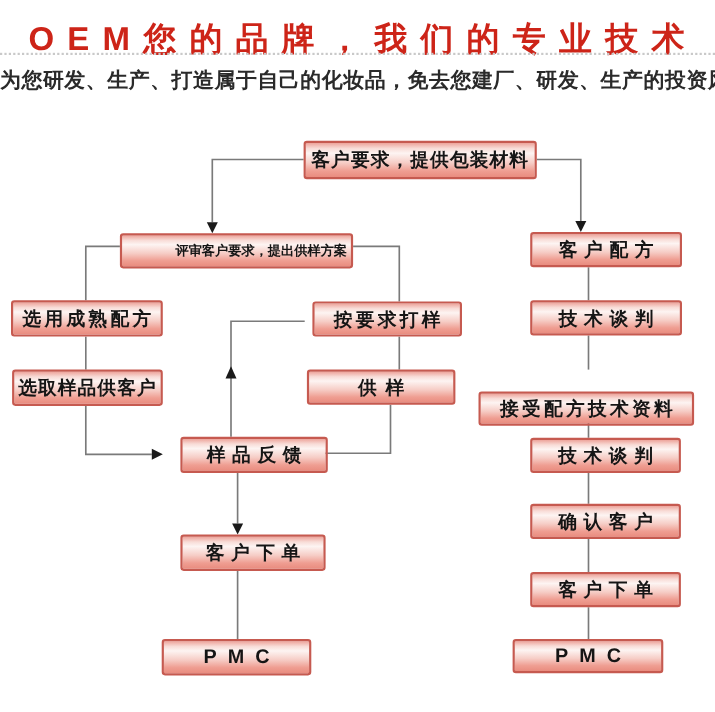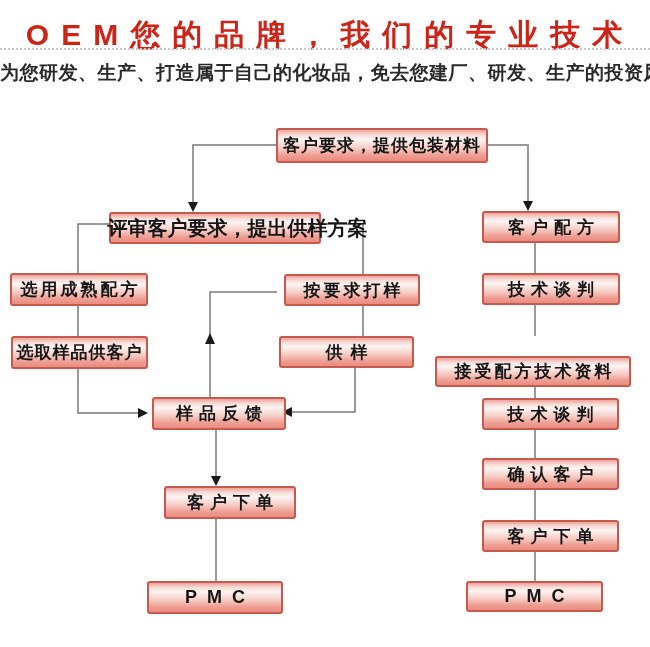--- a/index.html
+++ b/index.html
@@ -68,29 +68,29 @@
     font-size: 17px;
     color: #151515;
     white-space: nowrap;
   }
   .ls0 { letter-spacing: 0; }
   .ls1 { letter-spacing: 1px; }
   .ls3 { letter-spacing: 3px; text-indent: 3px; }
   .ls6 { letter-spacing: 6px; text-indent: 6px; margin-left: 16px; }
   .ls8 { letter-spacing: 8px; text-indent: 8px; }
   .ls10 { letter-spacing: 10px; text-indent: 10px; font-size: 18px; }
-  .fs16 { font-size: 20px; padding-left: 45px; }
+  .fs16 { font-size: 12px; padding-left: 45px; }
 
   .n-request   { left: 276px; top: 128px; width: 212px; height: 35px; }
   .n-review    { left: 109px; top: 212px; width: 212px; height: 32px; }
   .n-mature    { left:  10px; top: 273px; width: 138px; height: 33px; }
   .n-pick      { left:  11px; top: 336px; width: 137px; height: 33px; }
   .n-proto     { left: 284px; top: 274px; width: 136px; height: 32px; }
   .n-supply    { left: 279px; top: 336px; width: 135px; height: 32px; }
-  .n-feedback  { left: 136px; top: 397px; width: 134px; height: 33px; text-align: center; }
+  .n-feedback  { left: 148px; top: 397px; width: 134px; height: 33px; text-align: center; }
   .n-order-l   { left: 148px; top: 486px; width: 132px; height: 33px; }
   .n-pmc-l     { left: 147px; top: 581px; width: 136px; height: 33px; }
   .n-formula   { left: 466px; top: 211px; width: 138px; height: 32px; }
   .n-nego      { left: 466px; top: 273px; width: 138px; height: 32px; }
   .n-accept    { left: 435px; top: 336px; width: 196px; height: 31px; margin-top: 20px; }
   .n-trial     { left: 466px; top: 398px; width: 137px; height: 32px; }
   .n-confirm   { left: 466px; top: 458px; width: 137px; height: 32px; }
   .n-order-r   { left: 466px; top: 520px; width: 137px; height: 32px; }
   .n-pmc-r     { left: 466px; top: 581px; width: 137px; height: 31px; }
 </style>

